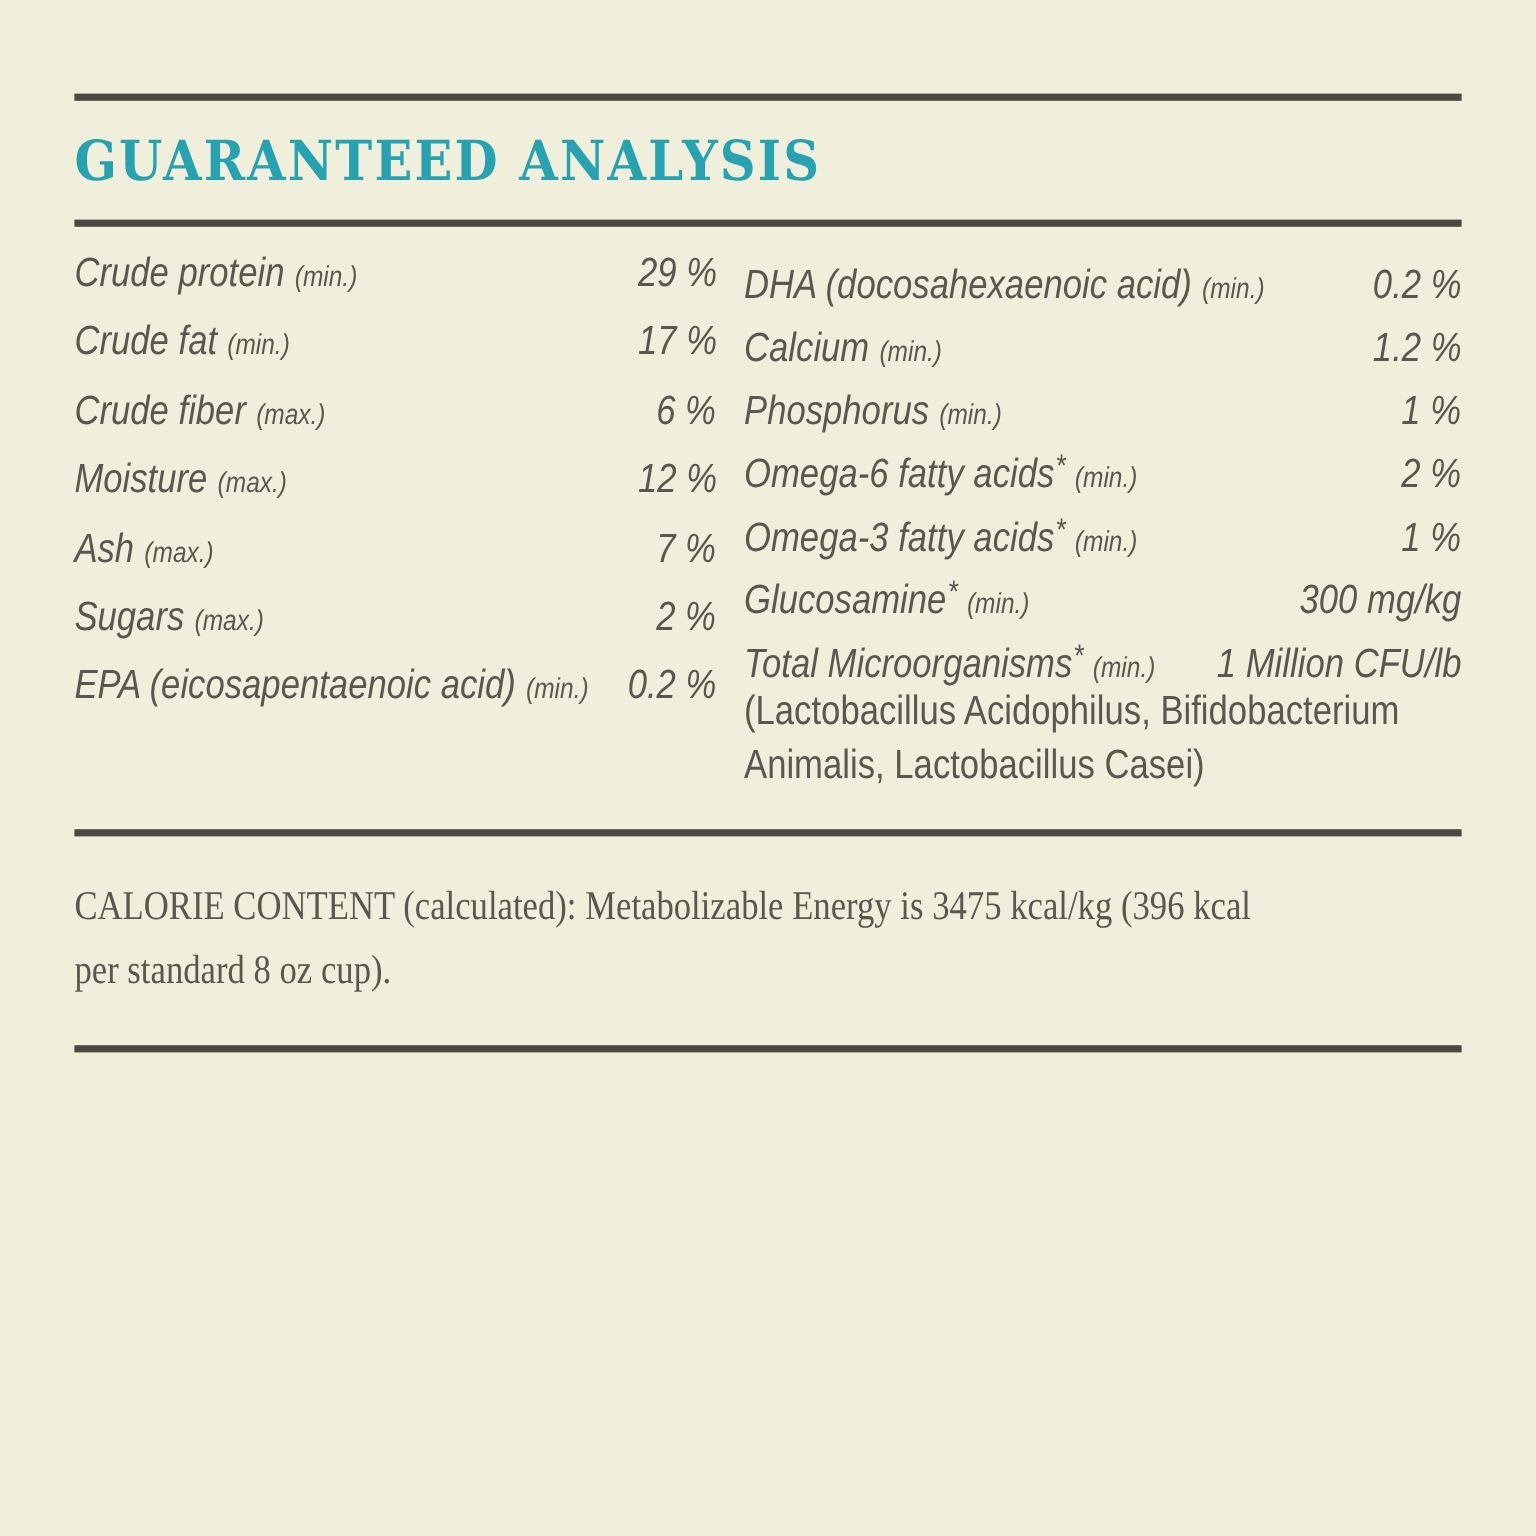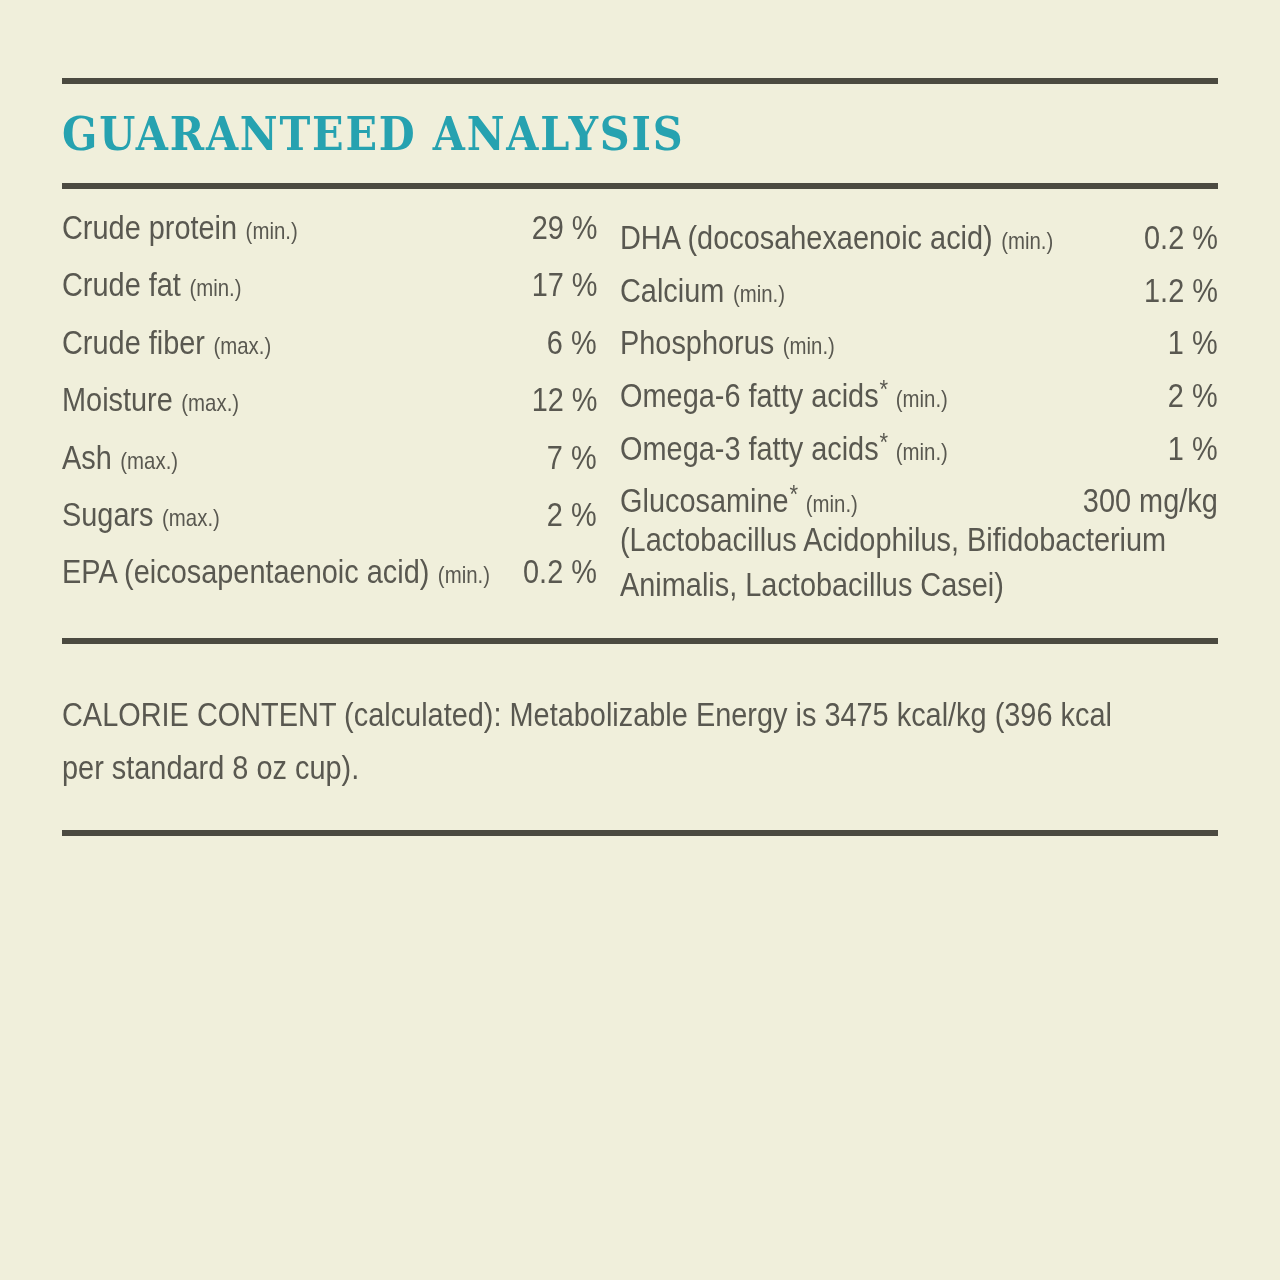--- a/index.html
+++ b/index.html
@@ -13,42 +13,42 @@
   .title-band{height:99px;display:flex;align-items:center;}
   .title{
     font-family:"DejaVu Serif",serif;font-weight:bold;font-size:46px;
     color:#26a2b0;letter-spacing:2px;white-space:nowrap;
     transform:scaleX(0.9);transform-origin:left center;
   }
   .columns{display:flex;margin-top:10px;}
   .col{font-size:34px;}
   .col-left{width:535px;margin-right:23px;}
   .col-right{width:598px;padding-top:2px;}
-  .row{position:relative;}
+  .row{position:relative;font-style:italic;}
   .col-left .row{height:57.4px;line-height:57.4px;}
   .col-right .row{height:52.7px;line-height:73px;}
   .label-group{
     position:absolute;left:0;top:0;white-space:nowrap;
     transform-origin:left center;transform:scaleX(0.85);
   }
   .value{
     position:absolute;right:0;top:0;white-space:nowrap;
     transform-origin:right center;transform:scaleX(0.85);
   }
   .qual{font-size:24px;margin-left:9px;}
   .sup{font-size:26px;position:relative;top:-9px;margin-left:1px;}
   .line{
     white-space:nowrap;font-size:34px;
     transform-origin:left center;transform:scaleX(0.85);
   }
   .cont{height:45px;line-height:45px;}
   .footnote{margin-top:13px;}
   .footnote .line{line-height:46px;text-indent:-14px;}
   .rule-3{margin-top:31px;}
-  .calorie{margin-top:44px;}
+  .calorie{margin-top:32px;font-family:Liberation Serif, serif;}
   .calorie .line{line-height:53px;}
   .rule-4{margin-top:36px;}
   .distribution{margin-top:27px;}
   .distribution .line{line-height:50px;}
 </style>
 </head>
 <body>
 
 <div class="page">
   <div class="content">
@@ -112,20 +112,24 @@
           <span class="value" style="transform: scaleX(0.85);">2 %</span>
         </div>
         <div class="row">
           <span class="label-group" style="transform: scaleX(0.85);"><span>Omega-3 fatty acids</span><span class="sup">*</span><span class="qual">(min.)</span></span>
           <span class="value" style="transform: scaleX(0.85);">1 %</span>
         </div>
         <div class="row">
           <span class="label-group" style="transform: scaleX(0.85);"><span>Glucosamine</span><span class="sup">*</span><span class="qual">(min.)</span></span>
           <span class="value" style="transform: scaleX(0.85);">300 mg/kg</span>
         </div>
+        <div class="row">
+          <span class="label-group" style="transform: scaleX(0.85);"><span>Total Microorganisms</span><span class="sup">*</span><span class="qual">(min.)</span></span>
+          <span class="value" style="transform: scaleX(0.85);">1 Million CFU/lb</span>
+        </div>
         <div class="line cont" style="transform: scaleX(0.85);">(Lactobacillus Acidophilus, Bifidobacterium</div>
         <div class="line cont" style="transform: scaleX(0.85);">Animalis, Lactobacillus Casei)</div>
       </div>
 
     </div>
 
 
     <div class="rule rule-3"></div>
 
     <div class="para calorie">

